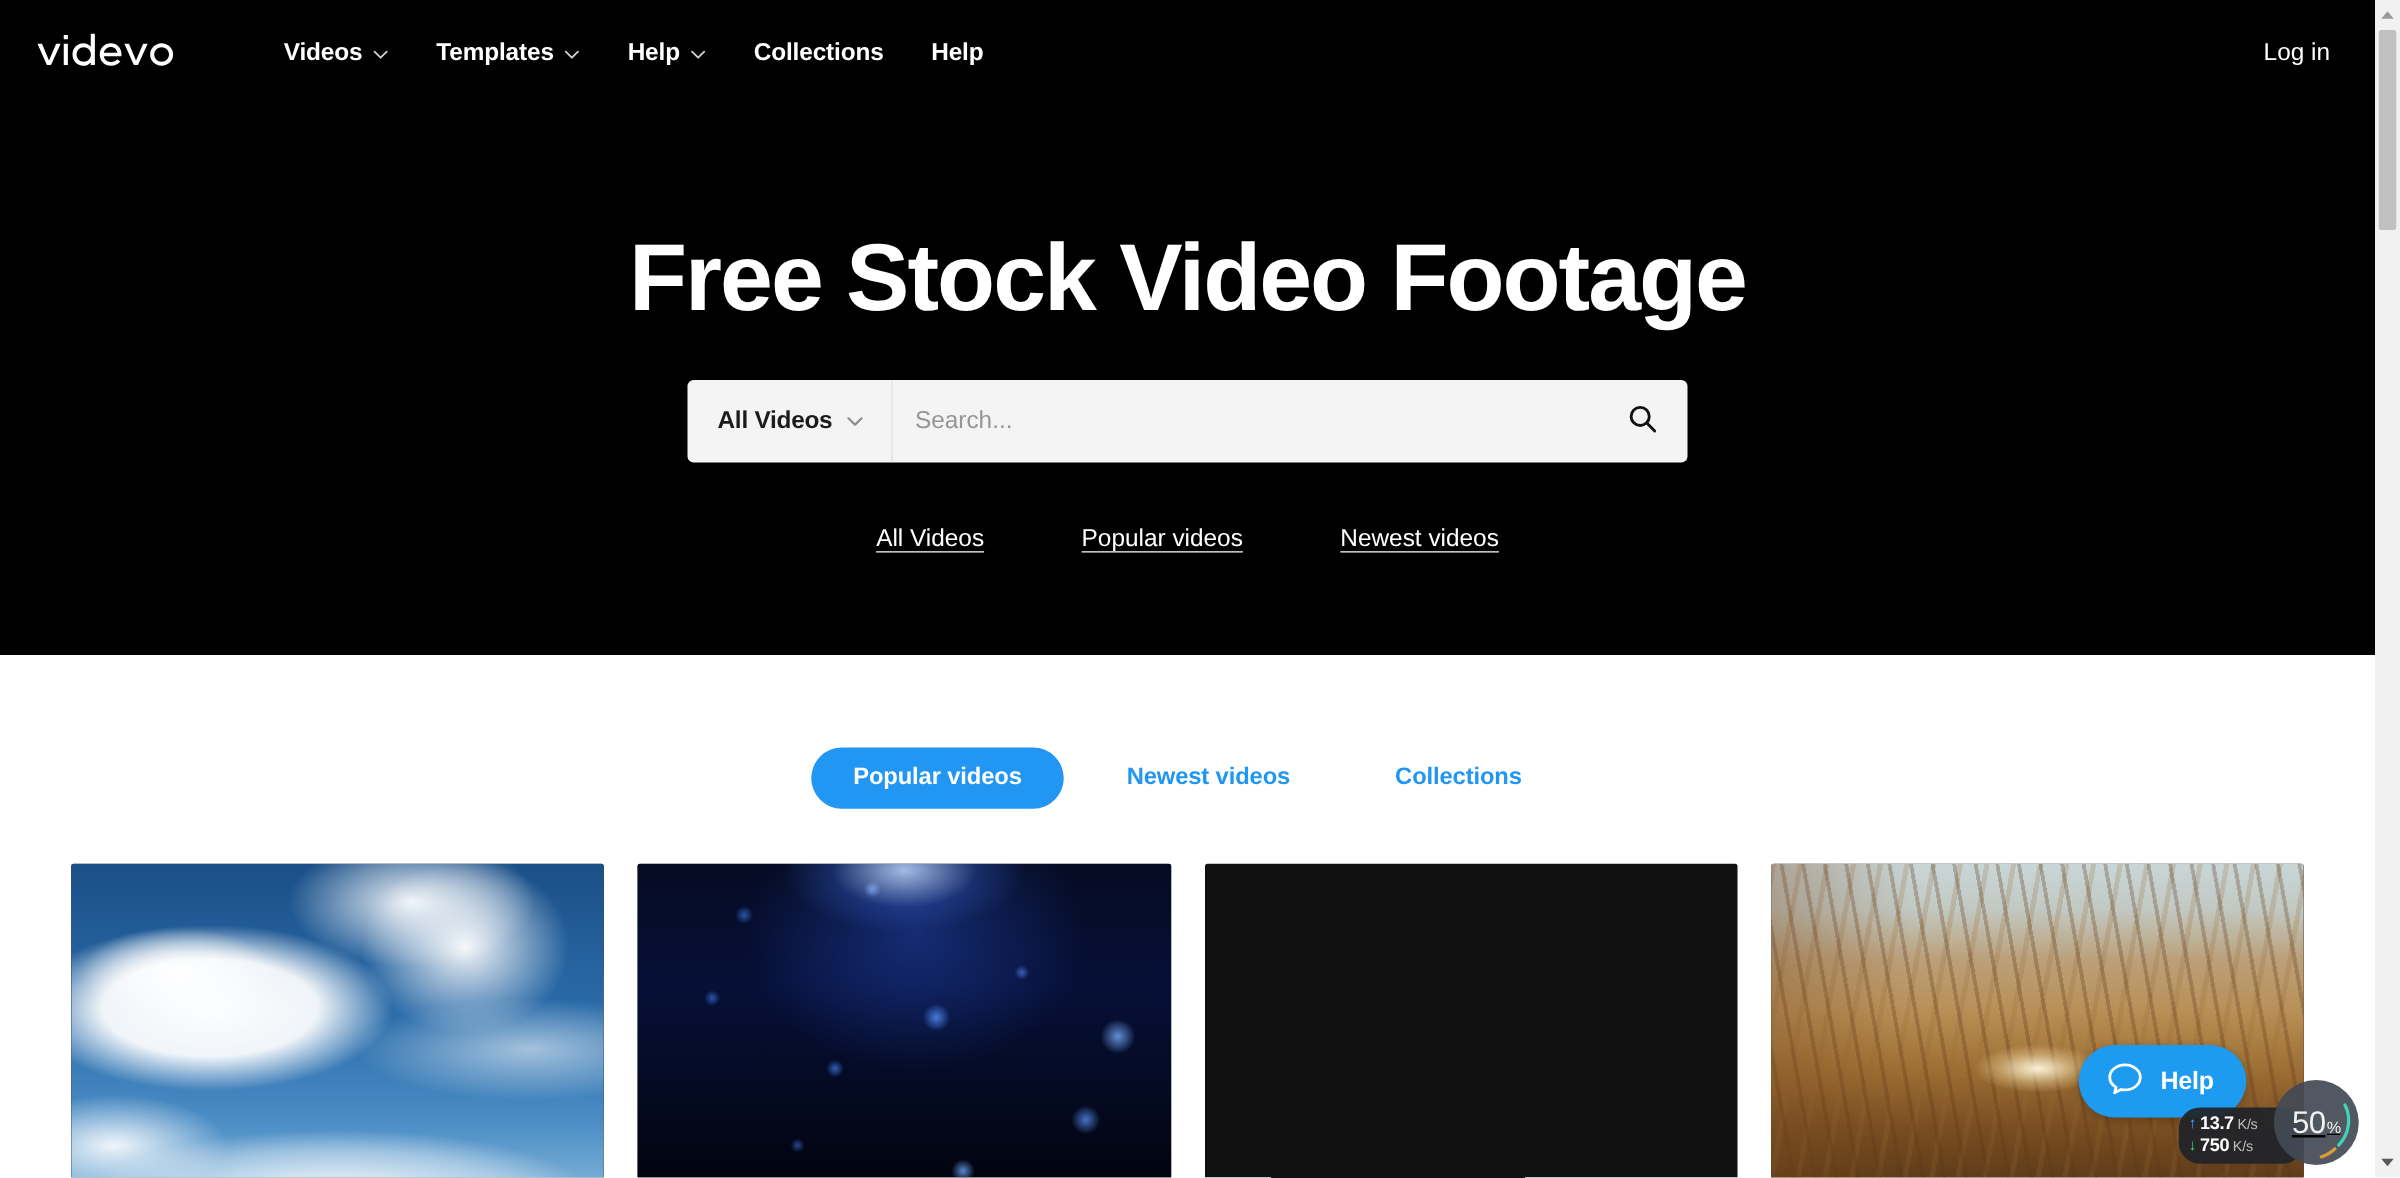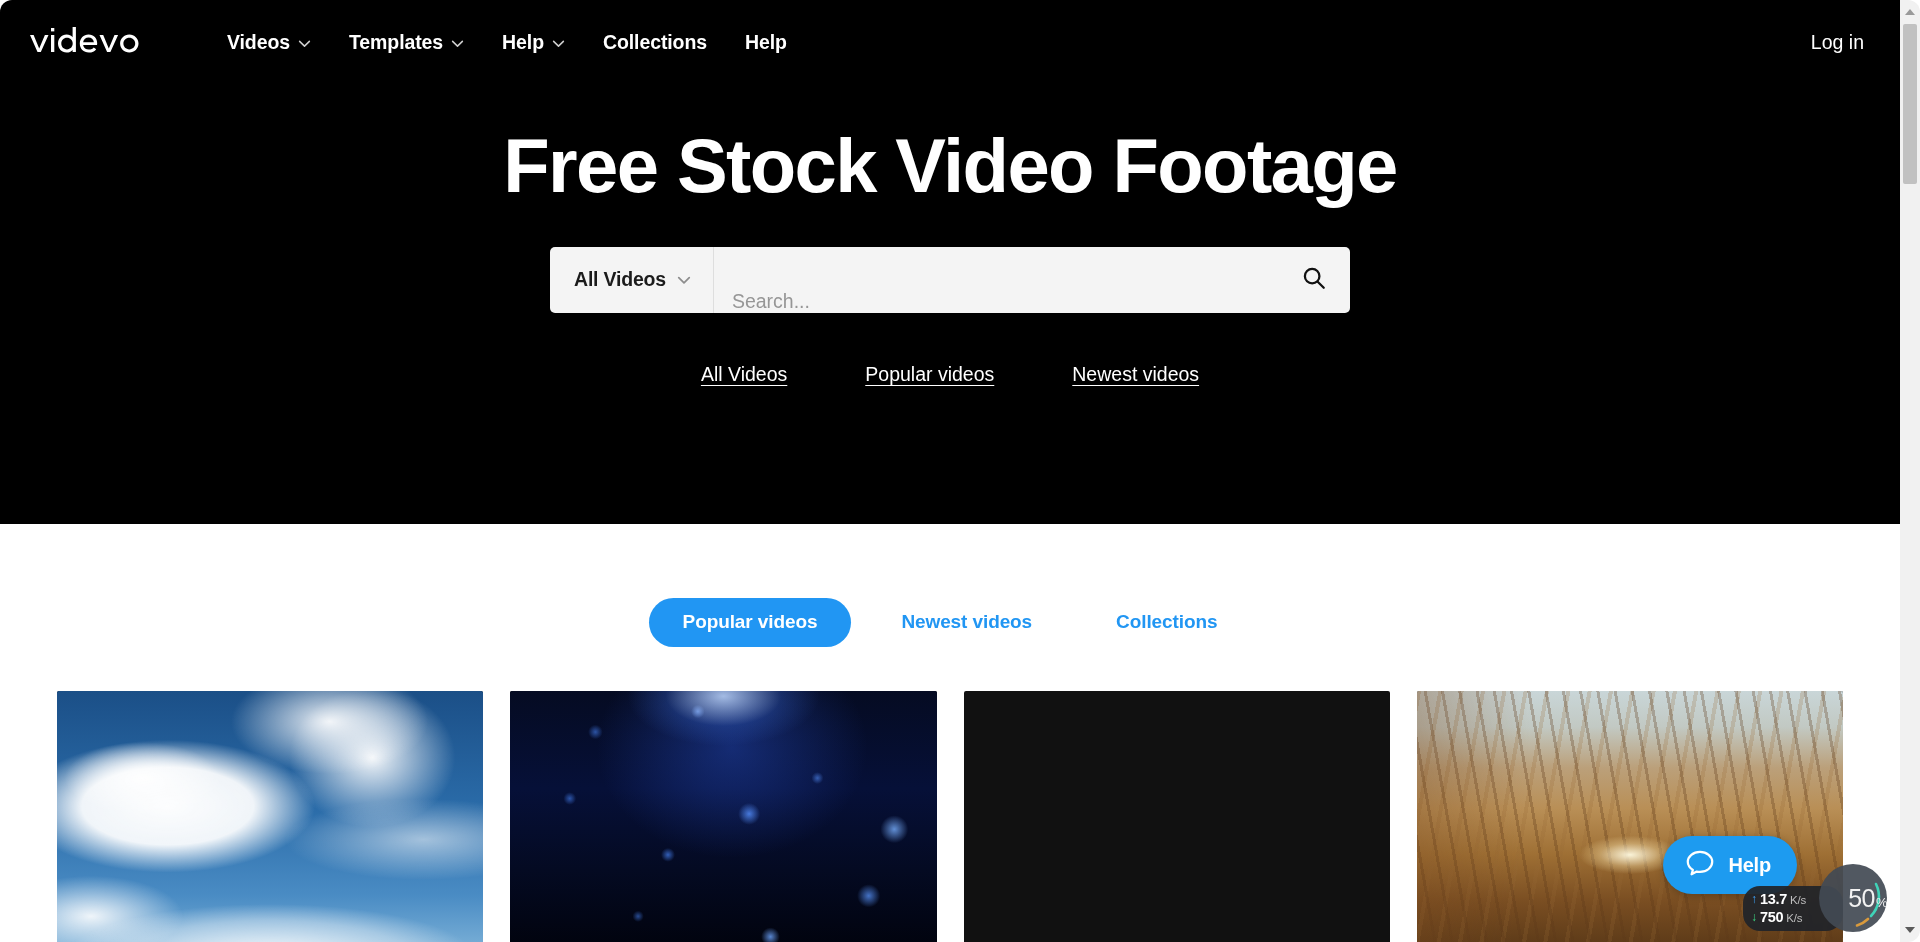--- a/index.html
+++ b/index.html
@@ -7,21 +7,20 @@
   html, body {
     width: 1920px; height: 942px;
     overflow: hidden;
     background: #ffffff;
     font-family: "Liberation Sans", sans-serif;
   }
   #page {
     position: relative;
     width: 1920px; height: 942px;
     overflow: hidden;
-    border-radius: 12px;
   }
   .viewport {
     position: absolute;
     top: 0; left: 0;
     width: 1900px; height: 942px;
     overflow: hidden;
     background: #fff;
   }
 
   
@@ -101,21 +100,21 @@
     display: flex;
     flex-direction: column;
     align-items: center;
     position: relative;
   }
   .hero-title {
     color: #ffffff;
     font-size: 76px;
     font-weight: bold;
     letter-spacing: -1.6px;
-    margin-top: 42px;
+    margin-top: 99px;
     line-height: 1.05;
     text-align: center;
   }
   .hero-sub {
     color: #ffffff;
     font-size: 21.5px;
     font-weight: bold;
     margin-top: 39px;
     letter-spacing: -0.1px;
     text-align: center;
@@ -151,21 +150,21 @@
     font-size: 19.5px;
     font-weight: bold;
     color: #1b1b1b;
     letter-spacing: -0.2px;
     white-space: nowrap;
   }
   .search-cat .caret-dk svg { display:block; }
   .search-input-wrap {
     flex: 1 1 auto;
     display: flex;
-    align-items: flex-end;
+    align-items: center;
     padding-left: 18px;
   }
   .search-input {
     width: 100%;
     border: none;
     outline: none;
     background: transparent;
     font-family: "Liberation Sans", sans-serif;
     font-size: 19.5px;
     color: #1b1b1b;
@@ -348,22 +347,23 @@
 
   .zoom-indicator {
     position: absolute;
     right: 13px;
     bottom: 10px;
     width: 68px; height: 68px;
     border-radius: 50%;
     background: rgba(66,74,84,0.92);
     display: flex;
     align-items: center;
-    justify-content: flex-end;
+    justify-content: center;
     z-index: 45;
+    text-decoration: underline;
   }
   .zoom-ring { position: absolute; inset: 0; }
   .zoom-text {
     color: #f2f2f2;
     font-size: 25px;
     font-weight: normal;
     letter-spacing: -0.5px;
     position: relative; z-index: 2;
     display: flex; align-items: baseline;
   }

